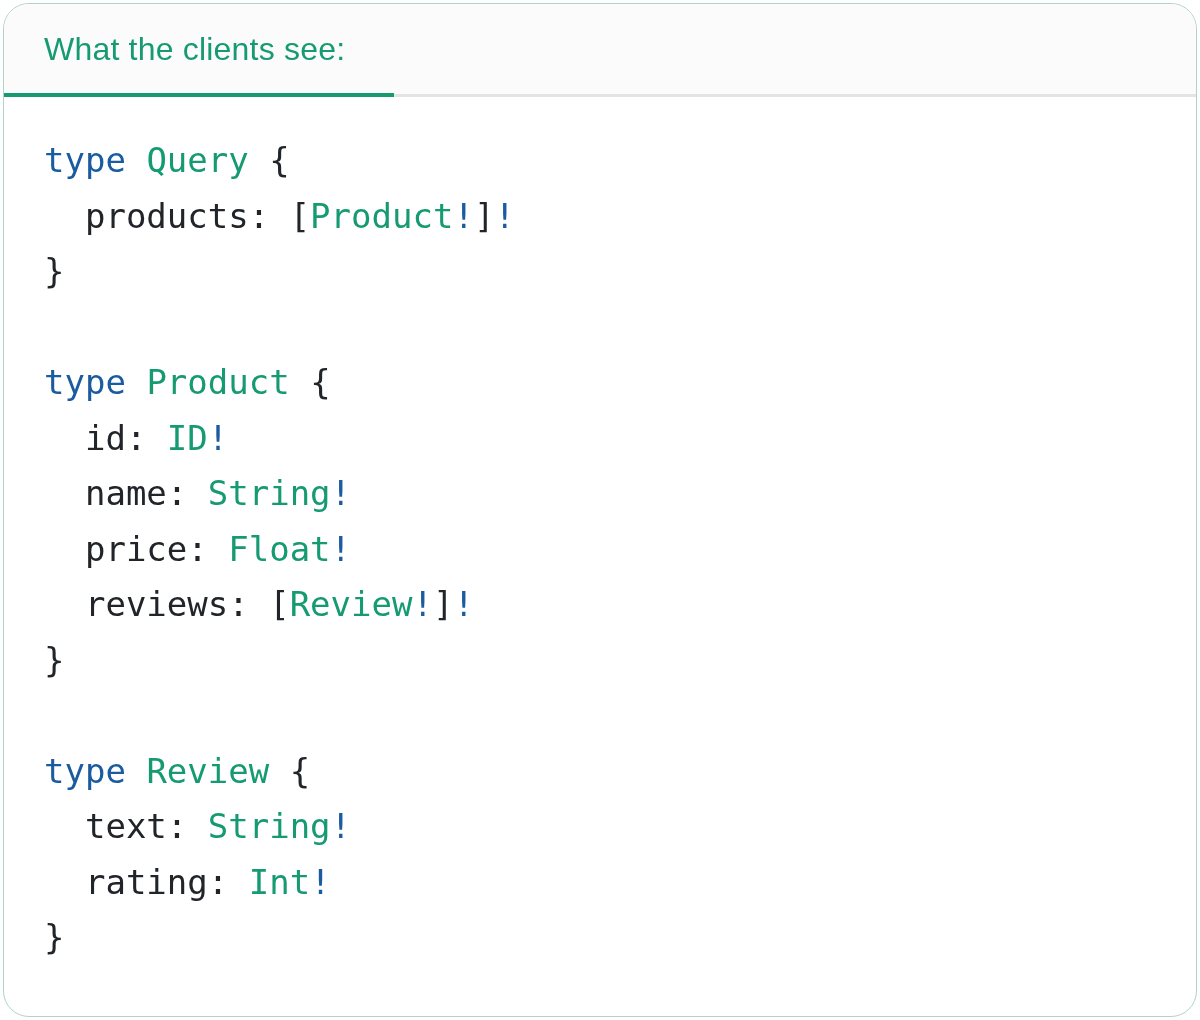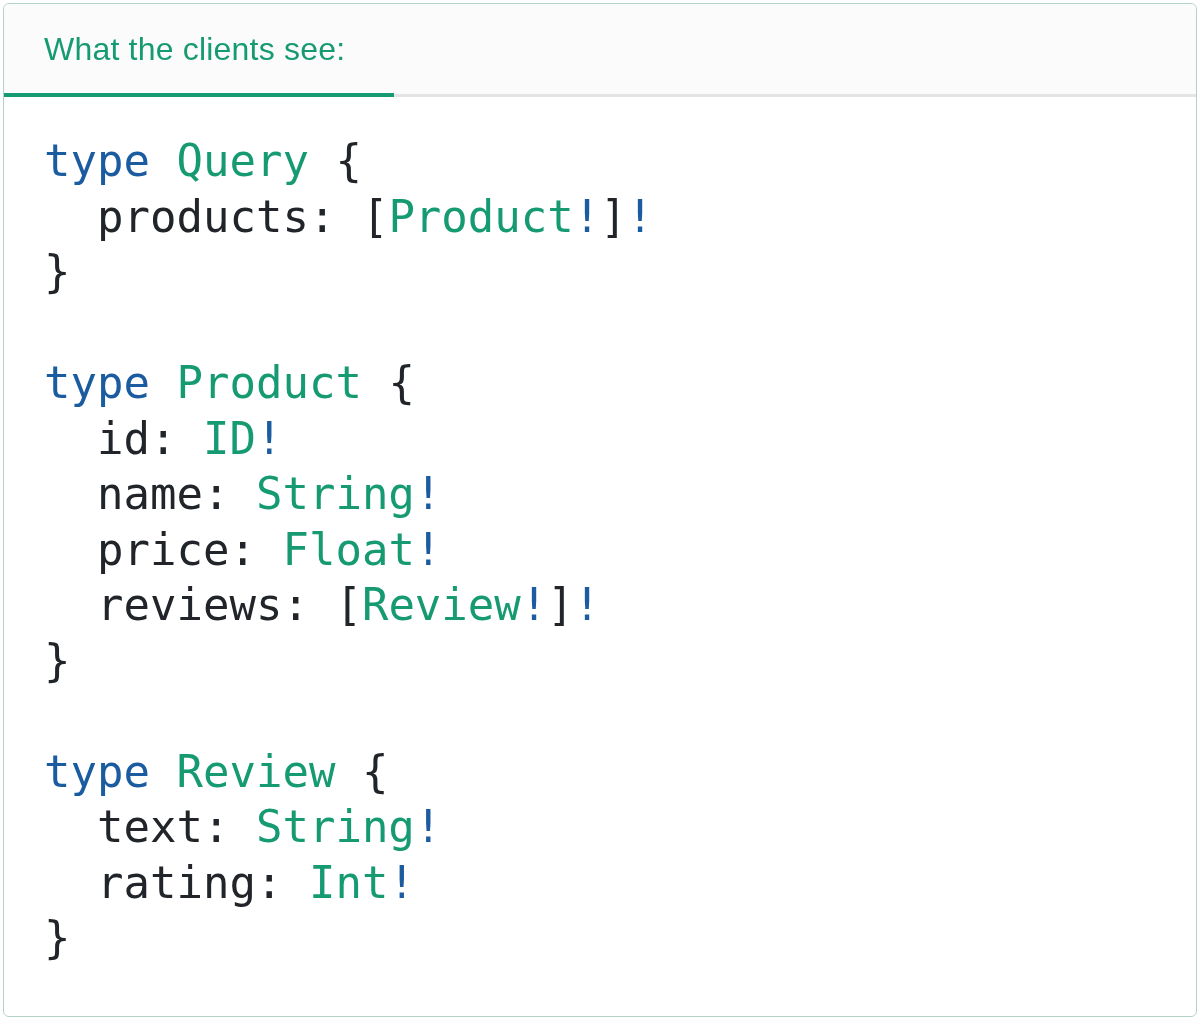--- a/index.html
+++ b/index.html
@@ -12,21 +12,21 @@
     height: 1020px;
     position: relative;
     overflow: hidden;
     font-family: "Liberation Sans", sans-serif;
   }
   .card {
     position: absolute;
     top: 3px; left: 3px; right: 3px; bottom: 3px;
     background: #ffffff;
     border: 1px solid #b2d4c3;
-    border-radius: 6px;
+    border-radius: 26px;
     overflow: hidden;
   }
   .tabbar {
     height: 93px;
     background: #fbfbfb;
     border-bottom: 3px solid #e4e4e4;
     display: flex;
     align-items: center;
     padding: 0 40px;
     position: relative;
@@ -44,21 +44,21 @@
     position: absolute;
     left: 0;
     bottom: -3px;
     width: 390px;
     height: 4px;
     background: #169a72;
   }
   .code {
     padding: 36px 40px 40px 40px;
     font-family: "DejaVu Sans Mono", "Liberation Mono", monospace;
-    font-size: 44px;
+    font-size: 34px;
     line-height: 55.5px;
     white-space: pre;
     color: #212529;
   }
   .code-line {
     min-height: 55.5px;
   }
 </style>
 </head>
 <body>

